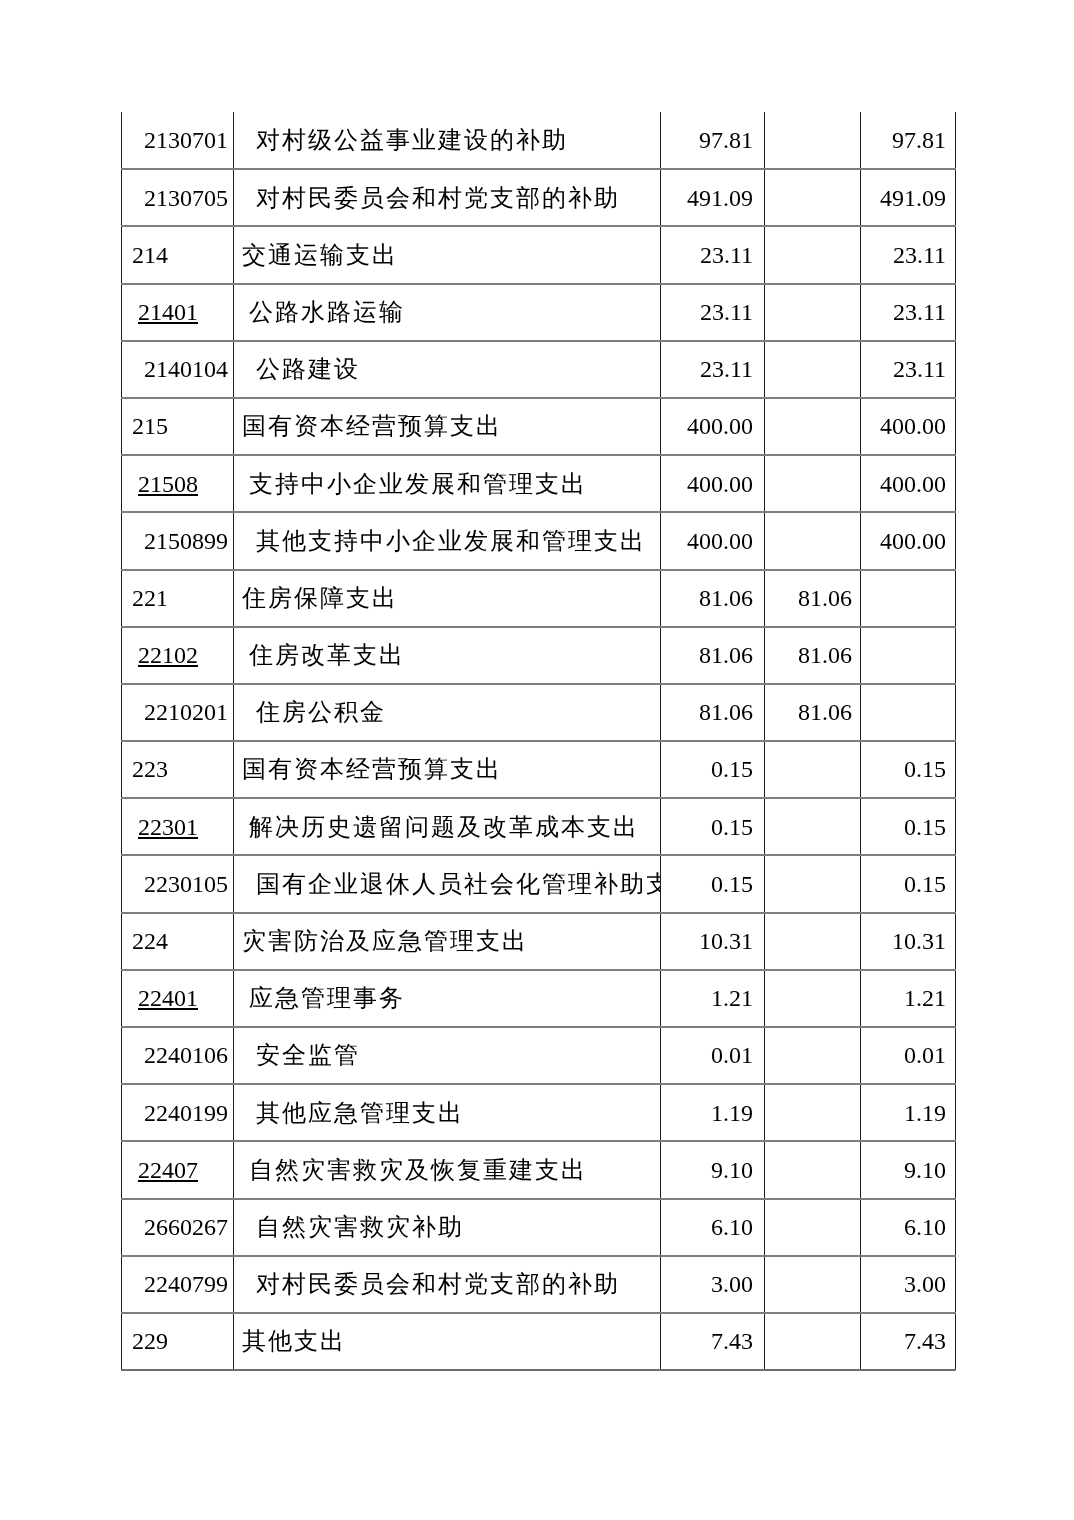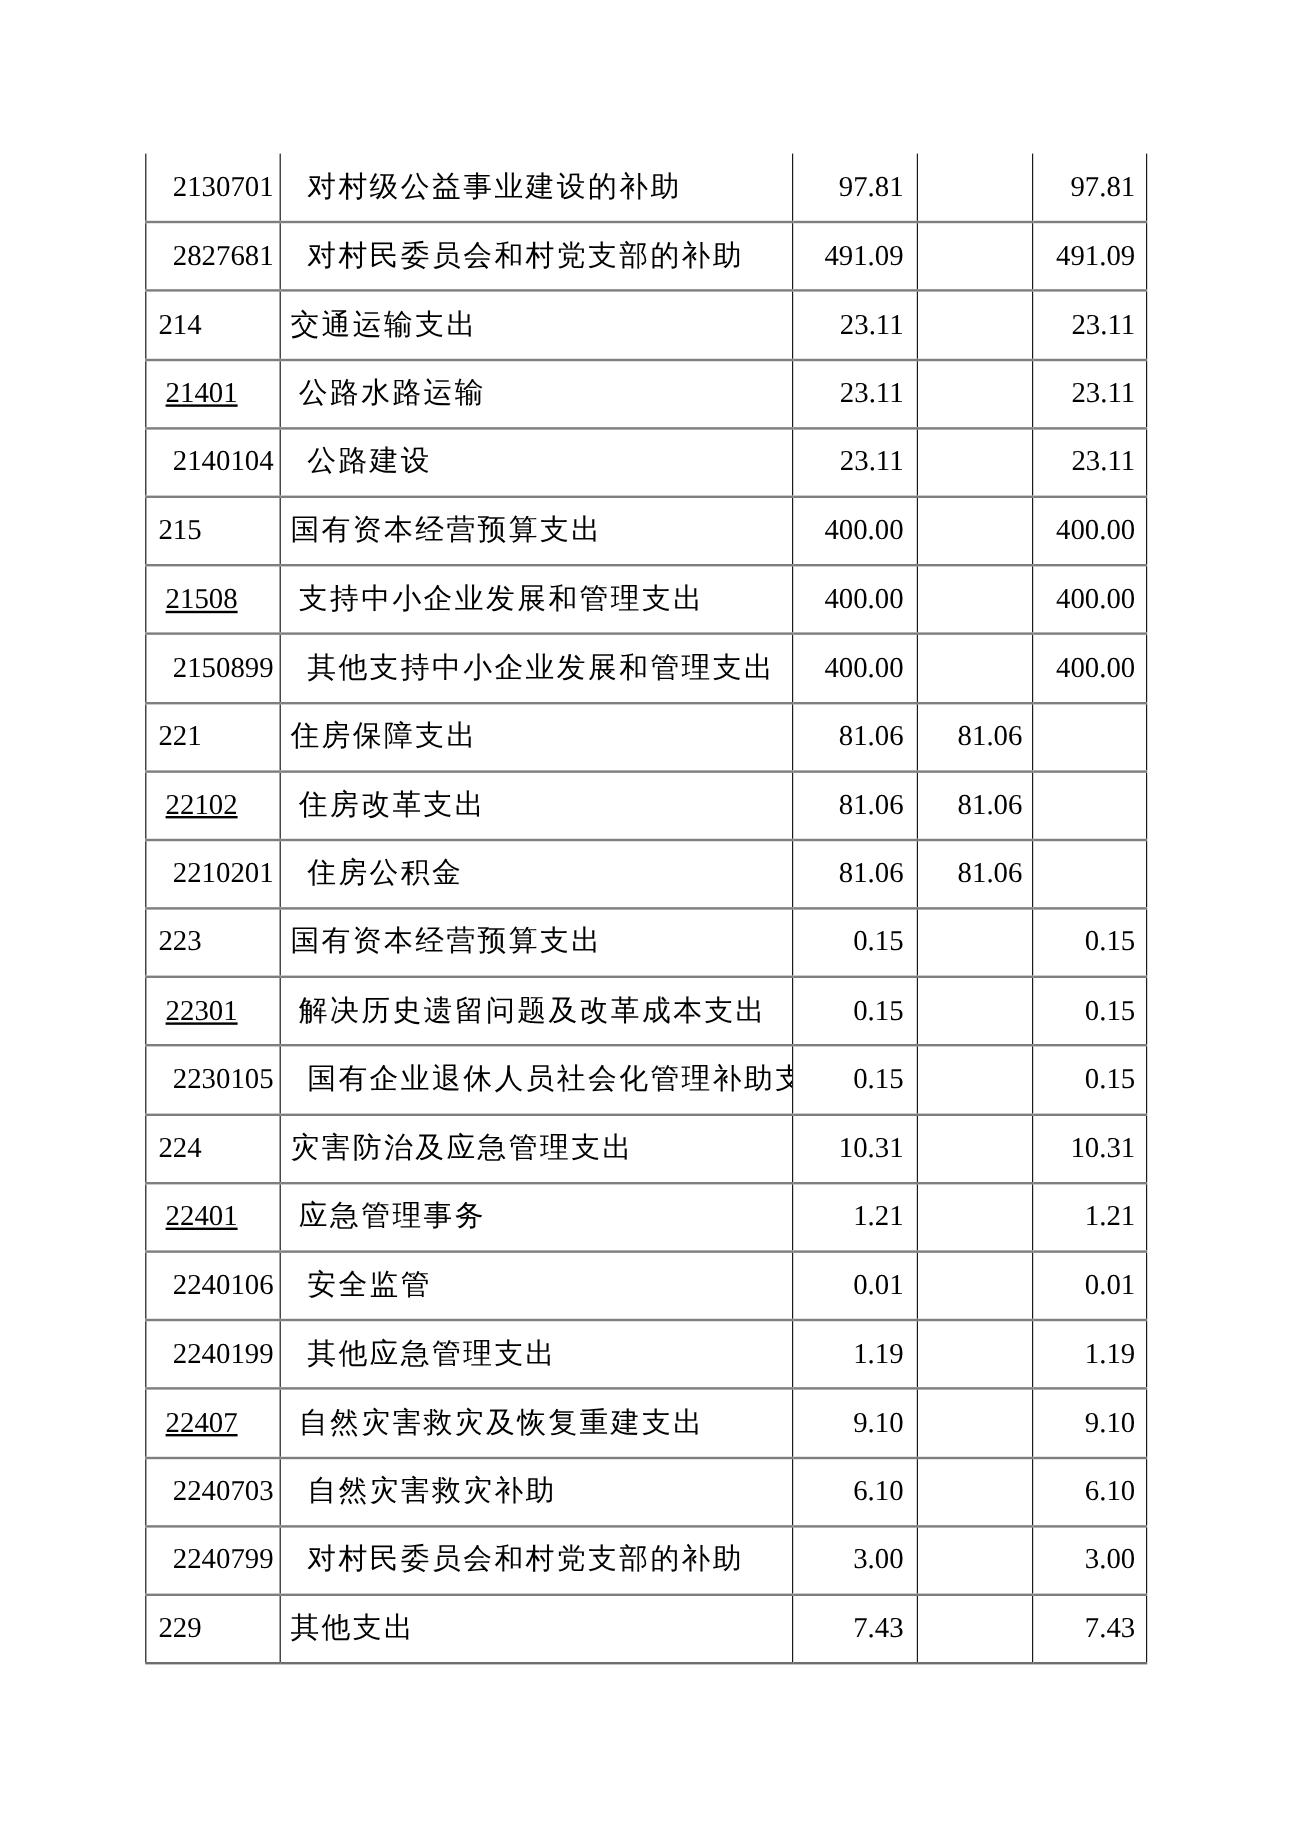--- a/index.html
+++ b/index.html
@@ -17,21 +17,21 @@
     width: 1074px;
     height: 1520px;
     background: var(--page-bg);
     overflow: hidden;
     font-family: "Liberation Serif", "DejaVu Serif", serif;
     color: var(--text);
   }
   table.budget {
     position: absolute;
     left: 121px;
-    top: 128px;
+    top: 112px;
     width: 834px;
     border-collapse: collapse;
     table-layout: fixed;
   }
   table.budget tr { height: 57.2px; }
   table.budget td {
     border-left: 1px solid var(--v-border);
     border-right: 1px solid var(--v-border);
     border-bottom: 2px solid var(--h-border);
     vertical-align: middle;
@@ -69,21 +69,21 @@
       </colgroup>
     <tbody>
         <tr>
           <td class="code lvl3">2130701</td>
           <td class="name lvl3">对村级公益事业建设的补助</td>
           <td class="num c3">97.81</td>
           <td class="num c4"></td>
           <td class="num c5">97.81</td>
         </tr>
         <tr>
-          <td class="code lvl3">2827681</td>
+          <td class="code lvl3">2130705</td>
           <td class="name lvl3">对村民委员会和村党支部的补助</td>
           <td class="num c3">491.09</td>
           <td class="num c4"></td>
           <td class="num c5">491.09</td>
         </tr>
         <tr>
           <td class="code lvl1">214</td>
           <td class="name lvl1">交通运输支出</td>
           <td class="num c3">23.11</td>
           <td class="num c4"></td>
@@ -195,21 +195,21 @@
           <td class="num c5">1.19</td>
         </tr>
         <tr>
           <td class="code lvl2">22407</td>
           <td class="name lvl2">自然灾害救灾及恢复重建支出</td>
           <td class="num c3">9.10</td>
           <td class="num c4"></td>
           <td class="num c5">9.10</td>
         </tr>
         <tr>
-          <td class="code lvl3">2240703</td>
+          <td class="code lvl3">2660267</td>
           <td class="name lvl3">自然灾害救灾补助</td>
           <td class="num c3">6.10</td>
           <td class="num c4"></td>
           <td class="num c5">6.10</td>
         </tr>
         <tr>
           <td class="code lvl3">2240799</td>
           <td class="name lvl3">对村民委员会和村党支部的补助</td>
           <td class="num c3">3.00</td>
           <td class="num c4"></td>

